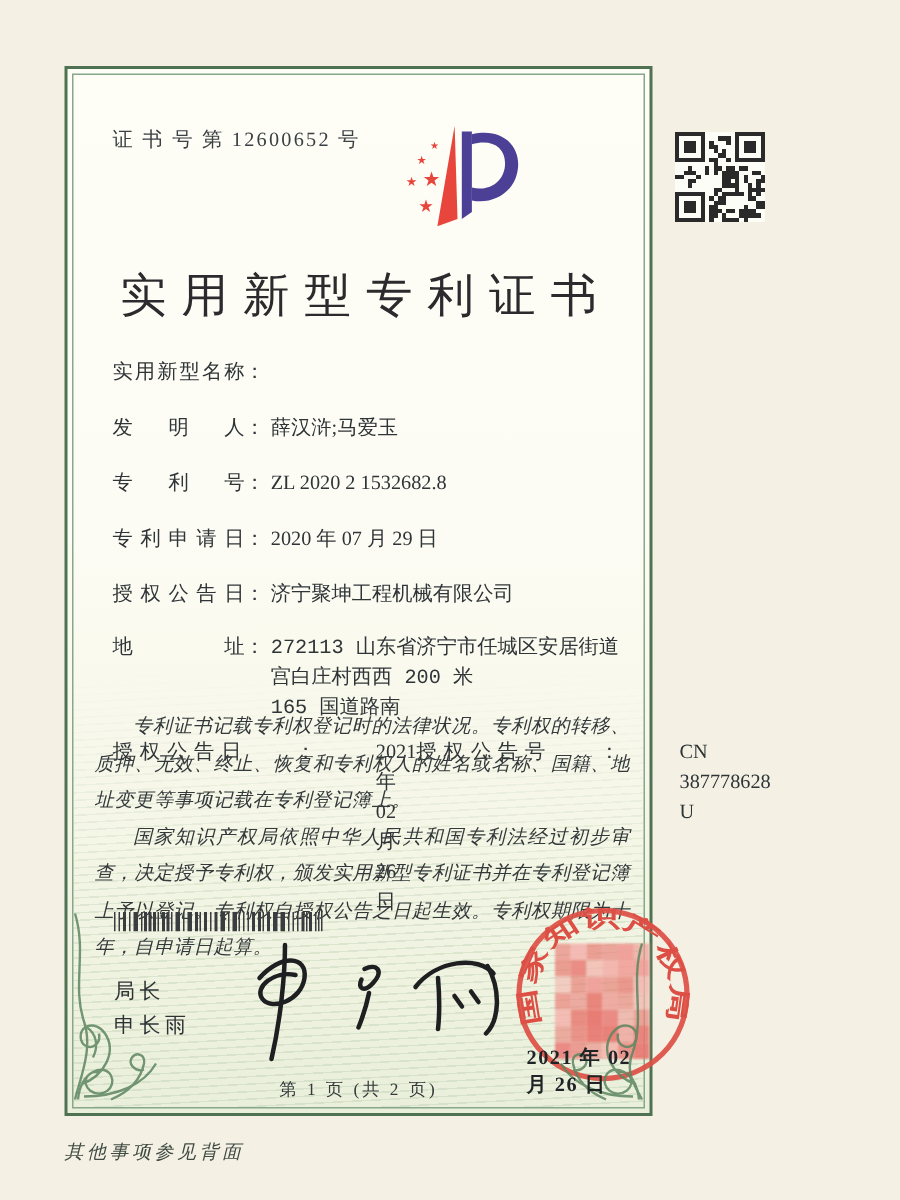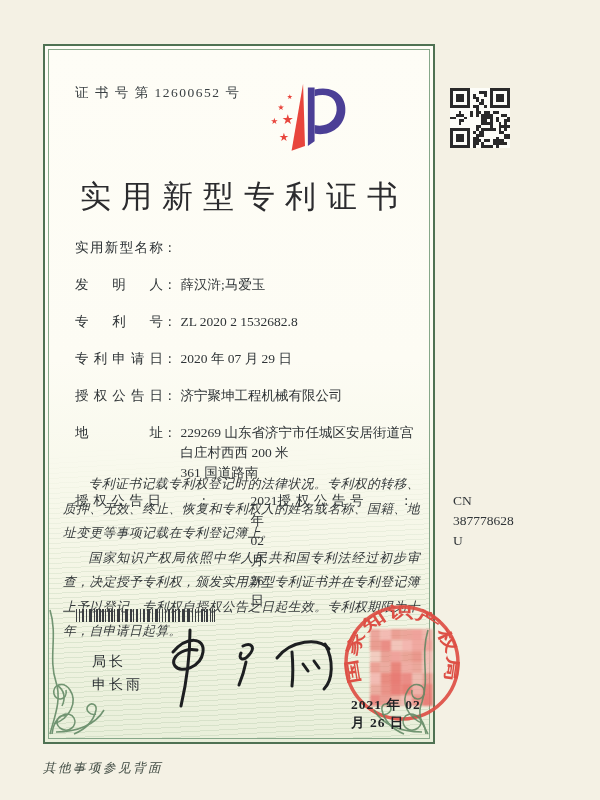--- a/index.html
+++ b/index.html
@@ -35,21 +35,21 @@
   .logo{position:absolute;left:212px;top:32px;}
   .qr{position:absolute;left:405px;top:42px;}
   .title{
     position:absolute;left:0;right:0;top:130px;
     text-align:center;font-size:31px;font-weight:normal;
     letter-spacing:10px;text-indent:10px;color:#2b2b2e;
   }
   
   .fields{position:absolute;left:30px;right:14px;top:192px;font-size:13.5px;}
   .row{margin-bottom:17px;line-height:20px;display:flex;}
-  .row.addr{margin-bottom:8px;}
+  .row.addr{margin-bottom:8px;font-family:Liberation Mono, monospace;}
   .f-label{
     display:inline-block;width:88px;flex:none;
     text-align:justify;text-align-last:justify;
   }
   .f-colon{flex:none;}
   .f-value{margin-left:4px;}
   .addr .f-value span{display:block;}
   .grant-row{display:flex;line-height:20px;}
   .grant-group{display:flex;gap:36px;}
   .grant-group.second{}
@@ -59,21 +59,21 @@
   }
   
   .paras{
     position:absolute;left:18px;right:13px;top:426px;
     font-size:12.8px;line-height:24.5px;text-align:justify;
     font-style:italic;color:#33383a;letter-spacing:.4px;
   }
   .paras p{margin:0;text-indent:2em;}
   
   .barcode{position:absolute;left:31px;top:562px;}
-  .signer{position:absolute;left:47px;top:604px;font-size:14px;letter-spacing:3px;line-height:23px;color:#2c3134;}
+  .signer{position:absolute;left:31px;top:604px;font-size:14px;letter-spacing:3px;line-height:23px;color:#2c3134;}
   .signature{position:absolute;left:98px;top:576px;}
   .seal{position:absolute;left:296px;top:556px;}
   .seal-date{
     position:absolute;left:306px;top:650px;z-index:5;
     font-size:13.5px;font-weight:600;letter-spacing:1px;color:#1f2326;
   }
   .page-footer{
     position:absolute;left:0;right:0;bottom:8px;text-align:center;
     font-size:11.5px;letter-spacing:2px;color:#33383a;
   }
@@ -260,22 +260,22 @@
     </div>
     <div class="row">
       <span class="f-label">授权公告日</span>
         <span class="f-colon">：</span>
       <span class="f-value">济宁聚坤工程机械有限公司</span>
     </div>
     <div class="row addr">
       <span class="f-label">地址</span>
         <span class="f-colon">：</span>
       <span class="f-value">
-          <span>229269 山东省济宁市任城区安居街道宫白庄村西西 200 米</span>
-          <span>361 国道路南</span>
+          <span>272113 山东省济宁市任城区安居街道宫白庄村西西 200 米</span>
+          <span>165 国道路南</span>
         </span>
     </div>
     <div class="grant-row">
       <span class="grant-group">
         <span class="g-label">授权公告日</span>
           <span>：</span>
         <span class="f-value">2021 年 02 月 26 日</span>
       </span>
       <span class="grant-group second">
         <span class="g-label">授权公告号</span>
@@ -431,15 +431,16 @@
   <div class="ornament right">
     <svg width="92" height="112" viewBox="0 20 92 112" fill="none" stroke="#5d8560" stroke-width="1.6" opacity="0.85">
       <path d="M6,24 C14,50 4,72 12,96 C18,110 10,120 6,128"></path>
       <path d="M8,128 C10,108 26,104 30,112 C34,120 24,128 16,122 C10,117 14,108 22,110"></path>
       <path d="M10,118 C26,112 34,96 26,84 C20,75 8,78 10,88 C12,96 24,94 22,84"></path>
       <path d="M12,126 C34,126 52,118 60,104"></path>
       <path d="M30,128 C44,122 50,114 52,104 C53,98 47,96 44,100 C41,104 46,110 52,108"></path>
     </svg>
   </div>
 
+  <div class="page-footer">第 1 页 (共 2 页)</div>
 </div>
 
 <div class="back-note">其他事项参见背面</div>
 
 </body></html>

